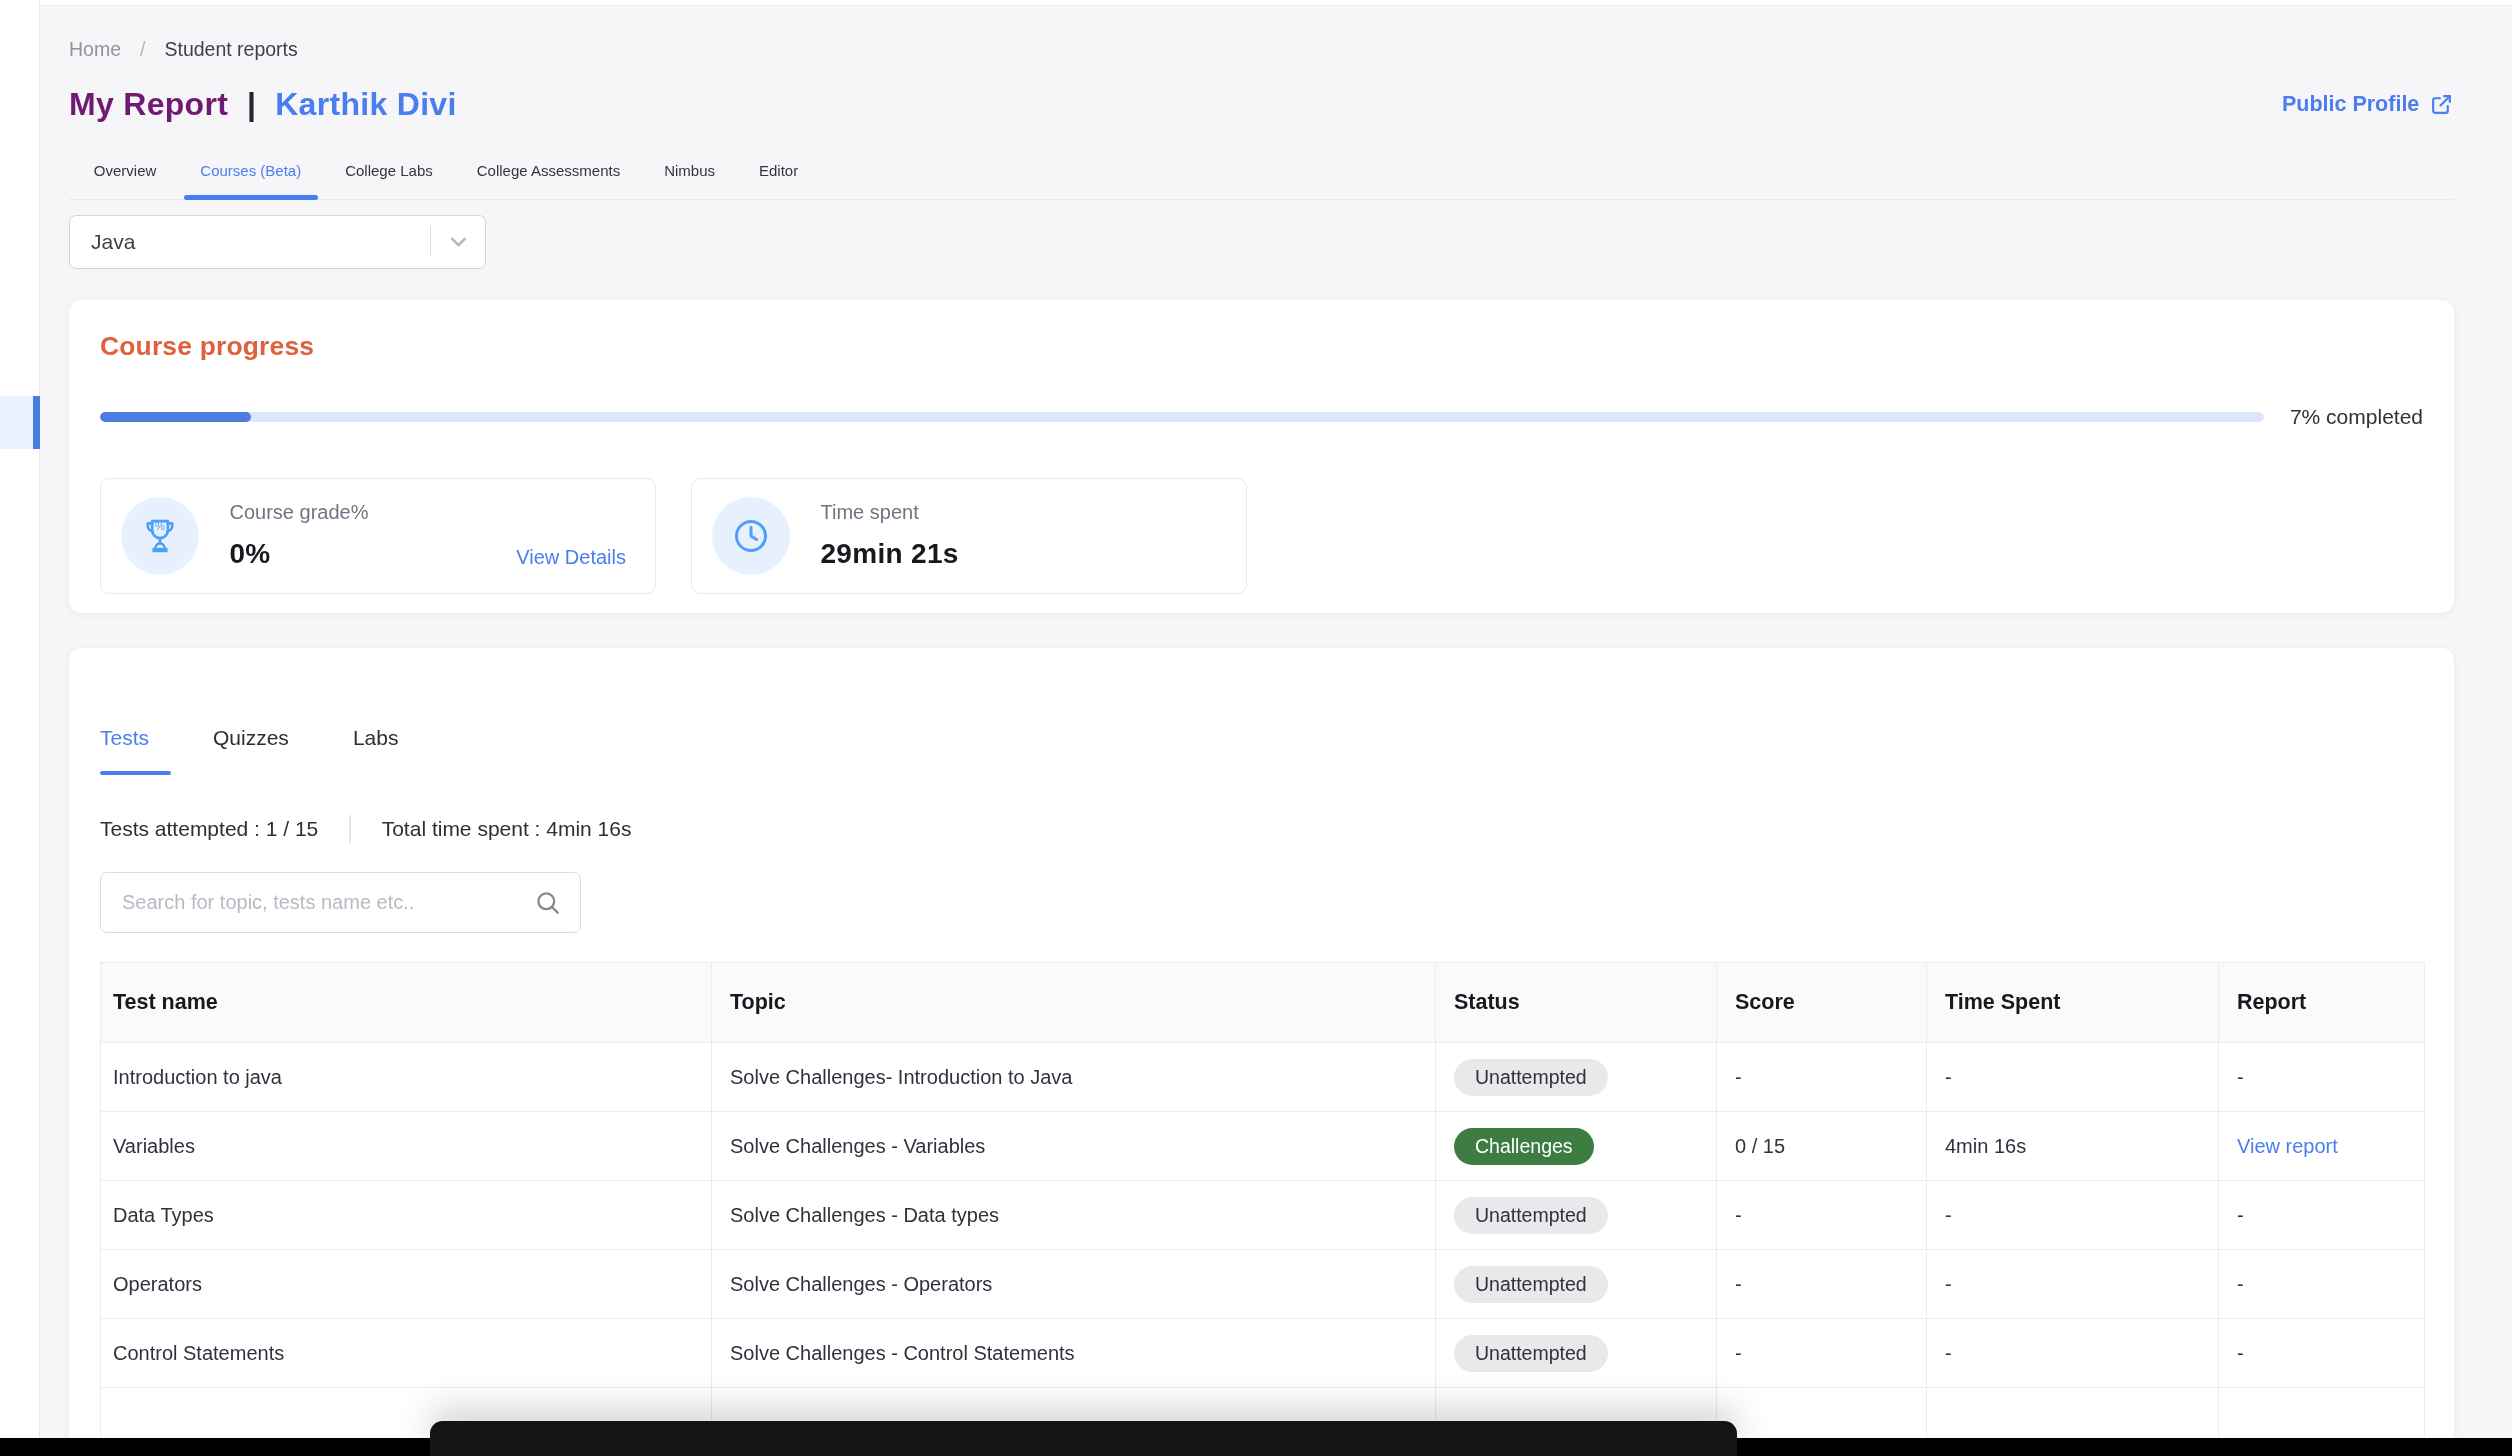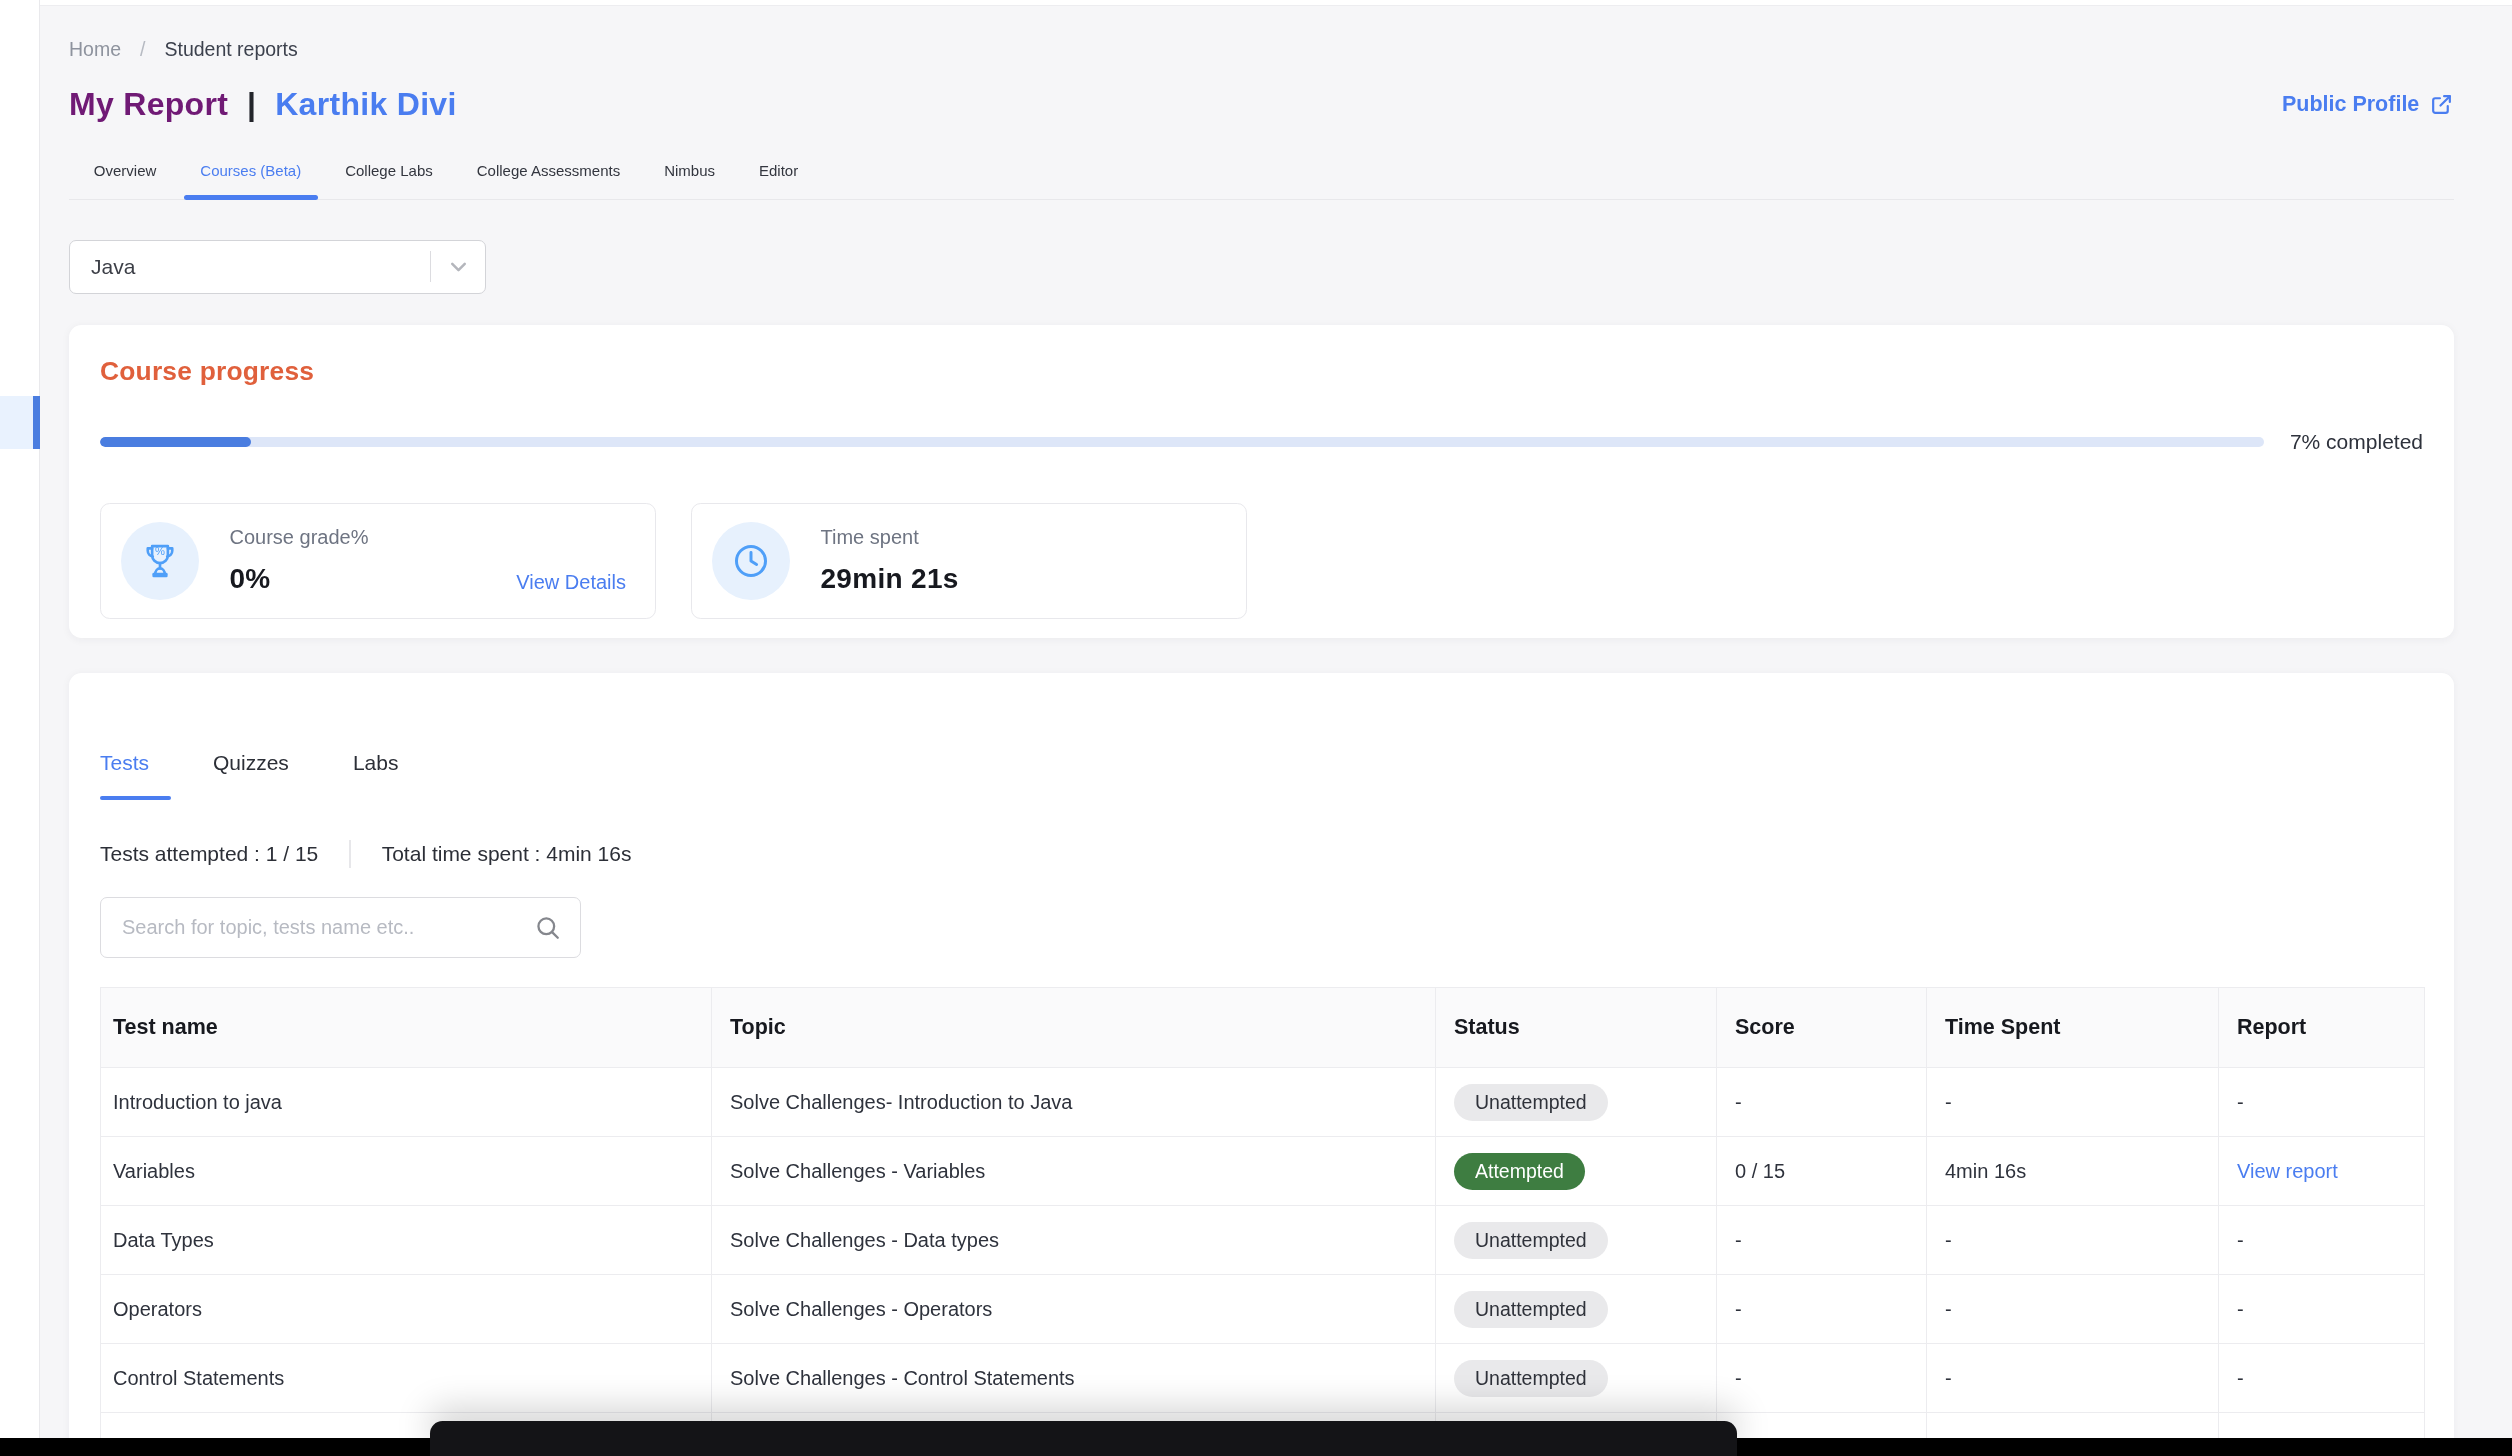--- a/index.html
+++ b/index.html
@@ -32,21 +32,21 @@
   .title-student { color:#4a7df0; }
   .public-profile { display:flex; align-items:center; gap:9.7px; color:#4a7df0; font-size:21.5px; font-weight:bold; cursor:pointer; }
 
   
   .main-tabs { margin-top:28px; display:flex; border-bottom:1.4px solid #e8e8eb; padding-left:2.8px; }
   .main-tab { position:relative; padding:11px 22px 19.5px 22px; font-size:15px; color:#33363f; cursor:pointer; }
   .main-tab.active { color:#4a7df0; }
   .main-tab.active::after { content:""; position:absolute; left:5.6px; right:5.6px; bottom:-1.4px; height:4.9px; border-radius:3.5px; background:#4a7df0; }
 
   
-  .course-select { margin-top:40px; width:417px; height:54px; background:#fff; border:1.4px solid #d3d4d8; border-radius:7px; display:flex; align-items:center; cursor:pointer; }
+  .course-select { margin-top:15px; width:417px; height:54px; background:#fff; border:1.4px solid #d3d4d8; border-radius:7px; display:flex; align-items:center; cursor:pointer; }
   .course-select-value { flex:1; padding-left:21px; color:#3c3f47; }
   .select-divider { width:1.4px; height:31px; background:#dcdce0; }
   .select-caret { width:54px; display:flex; align-items:center; justify-content:center; }
 
   
   .card { background:#ffffff; border-radius:12.5px; box-shadow:0 1.4px 8.3px rgba(30,34,50,0.05); }
   .section-heading { font-size:26.4px; font-weight:bold; color:#e0603c; letter-spacing:0.2px; }
 
   .progress-card { margin-top:31px; padding:31px 31px 19.5px 31px; }
   .progress-row { margin-top:43px; display:flex; align-items:center; }
@@ -242,21 +242,21 @@
           <td>Introduction to java</td>
           <td>Solve Challenges- Introduction to Java</td>
           <td><span class="badge unattempted">Unattempted</span></td>
           <td>-</td>
           <td>-</td>
           <td>-</td>
         </tr>
         <tr>
           <td>Variables</td>
           <td>Solve Challenges - Variables</td>
-          <td><span class="badge attempted">Attempted</span></td>
+          <td><span class="badge attempted">Challenges</span></td>
           <td>0 / 15</td>
           <td>4min 16s</td>
           <td><span class="report-link">View report</span></td>
         </tr>
         <tr>
           <td>Data Types</td>
           <td>Solve Challenges - Data types</td>
           <td><span class="badge unattempted">Unattempted</span></td>
           <td>-</td>
           <td>-</td>

